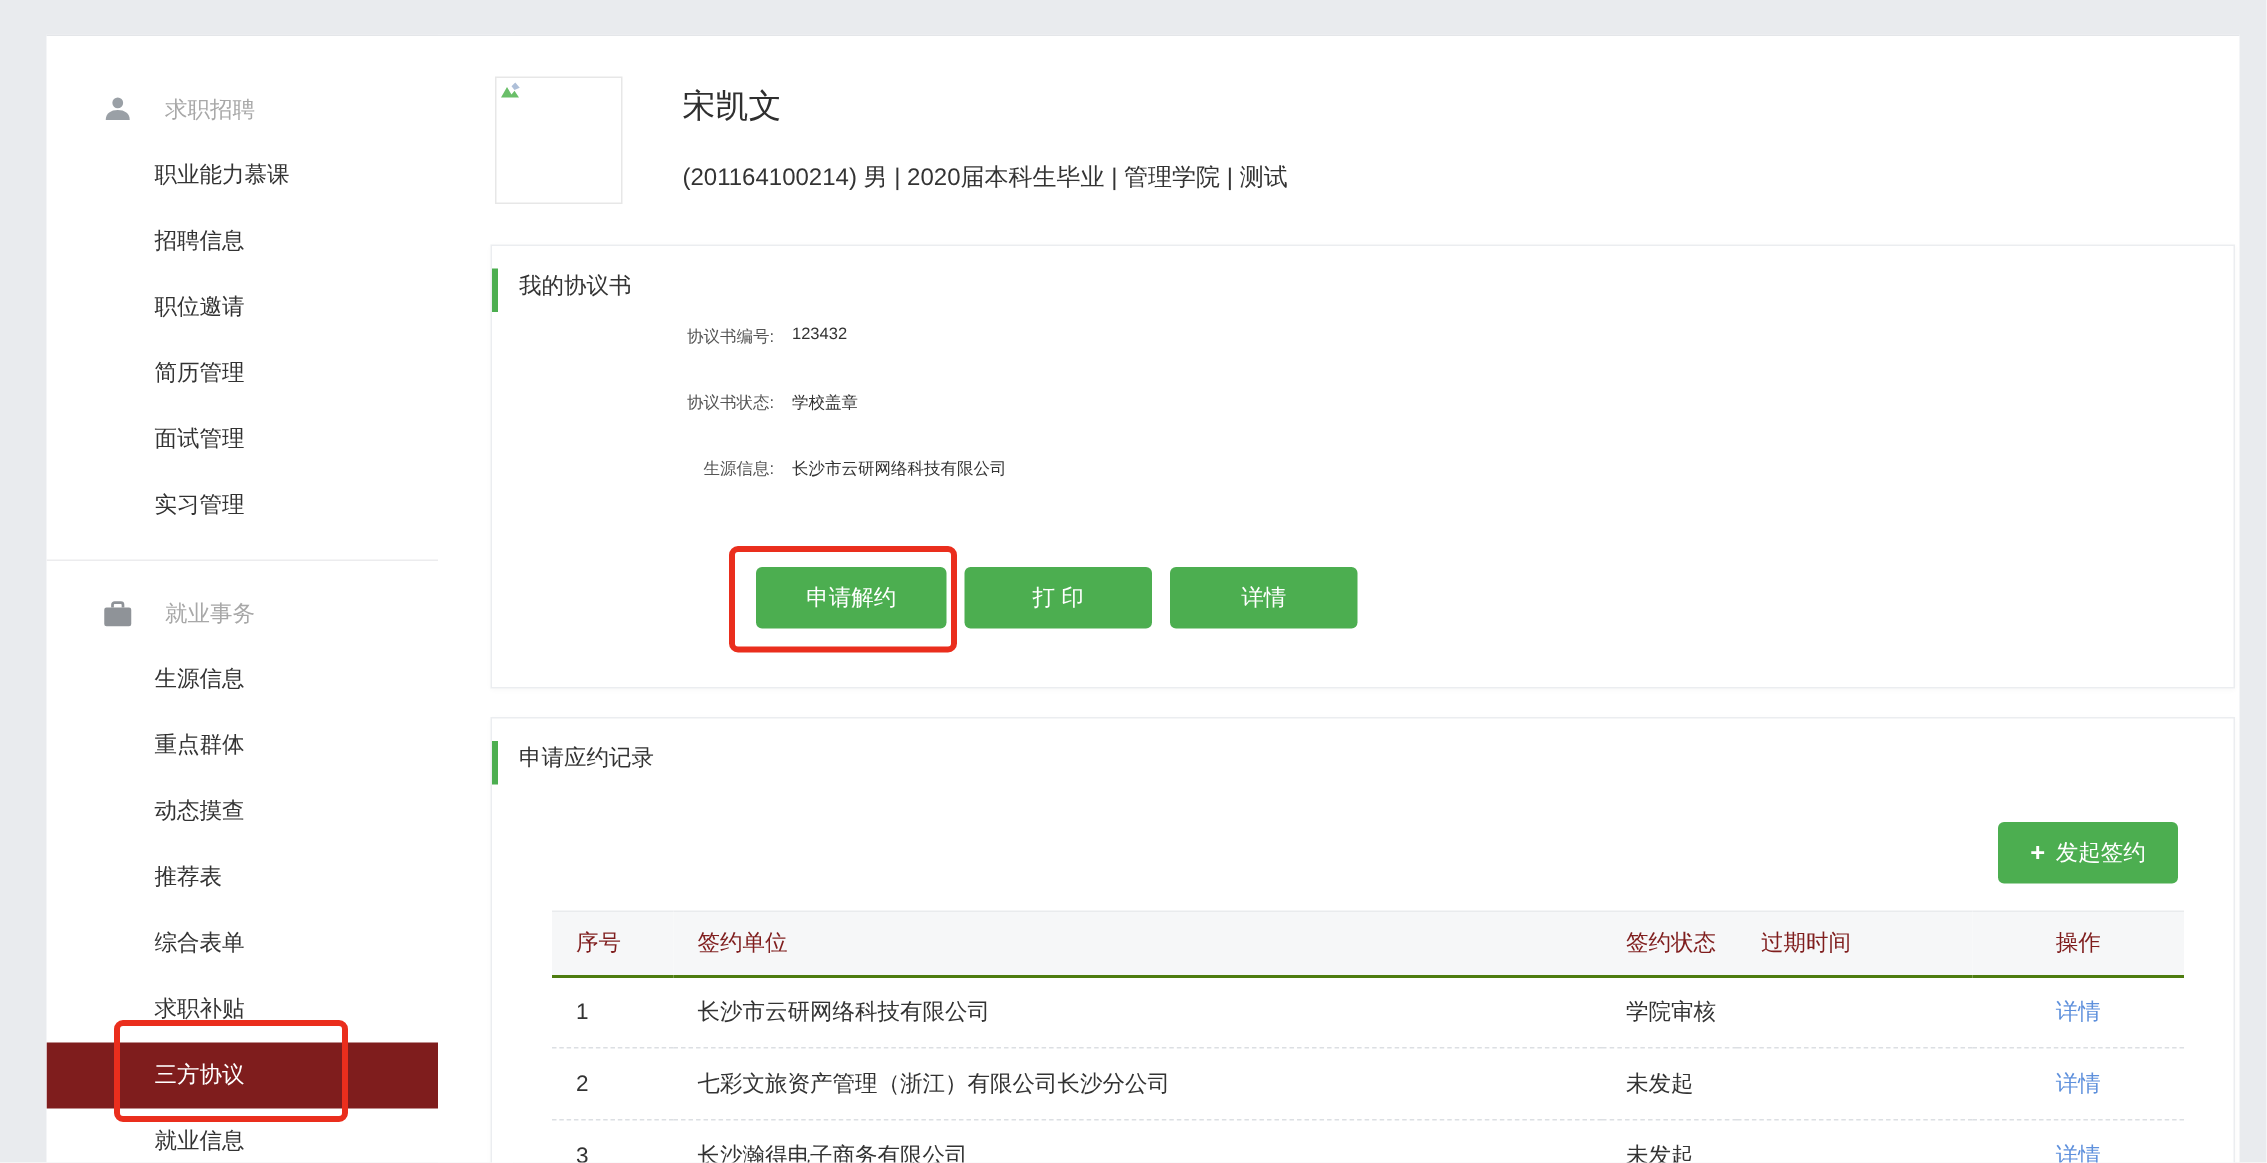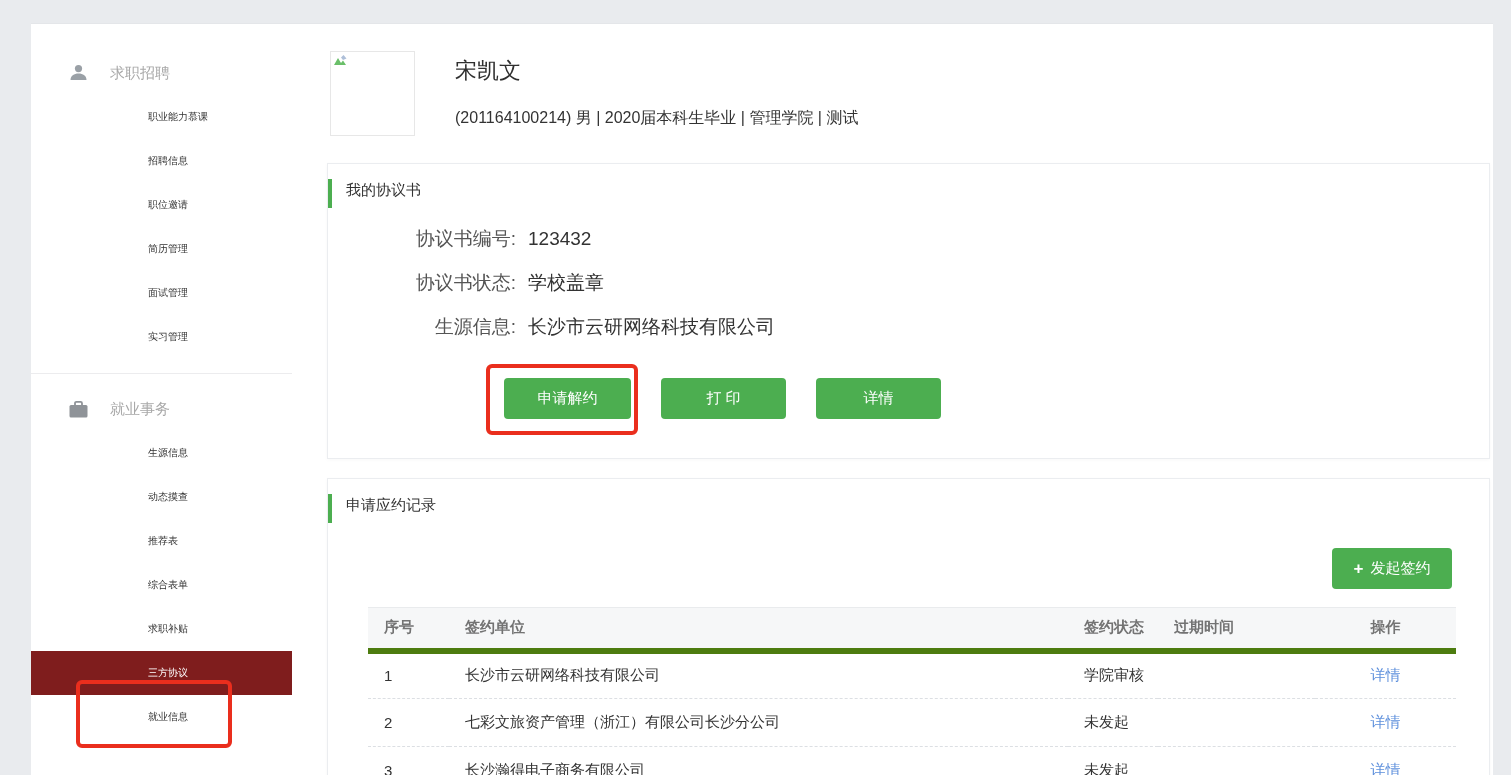--- a/index.html
+++ b/index.html
@@ -24,21 +24,21 @@
   }
   .sidebar ul { list-style:none; padding-top:27px; }
   .side-header {
     height:44px; display:flex; align-items:center;
     padding-left:37px; gap:21px;
     color:#a8a8a8; font-size:15px;
   }
   .side-header svg { flex:0 0 auto; }
   .side-item {
     height:44px; line-height:44px;
-    padding-left:117px; font-size:10px; color:#333;
+    padding-left:72px; font-size:15px; color:#333;
     cursor:pointer;
   }
   .side-item.active { background:#7f1d1d; color:#fff; }
   .side-divider { border-top:1px solid #ececee; margin:14px 0 13px 0; }
 
   
   .main {
     position:absolute; left:292px; top:23px;
     width:1201px; height:752px;
     background:#fff;
@@ -66,25 +66,25 @@
   .card2 { top:454px; height:372px; }
 
   .card-title-row { position:relative; padding:17px 0 0 18px; height:37px; }
   .accent-bar {
     position:absolute; left:0; top:15px;
     width:4px; height:29px; background:#4cae50;
   }
   .card-title { font-size:15px; color:#333; }
 
   .fields { margin-top:16px; }
-  .field-row { display:flex; align-items:center; height:44px; font-size:19px; }
+  .field-row { display:flex; align-items:flex-start; height:44px; font-size:11px; }
   .field-label { width:188px; text-align:right; color:#555; }
   .field-value { margin-left:12px; color:#333; }
 
-  .btn-row { display:flex; gap:30px; margin:29px 0 0 176px; }
+  .btn-row { display:flex; gap:12px; margin:29px 0 0 176px; }
   .gbtn {
     height:41px; border:none; border-radius:4px;
     background:#4cae50; color:#fff; font-size:15px;
     font-family:inherit; cursor:pointer;
   }
   .gbtn.b1 { width:127px; }
   .gbtn.b2 { width:125px; }
   .gbtn.b3 { width:125px; }
 
   .new-sign-btn {
@@ -98,23 +98,23 @@
   .new-sign-btn .plus { font-size:17px; font-weight:bold; line-height:1; }
 
   
   .records-table {
     width:1088px; margin:91px 0 0 40px;
     border-collapse:collapse; table-layout:fixed;
     font-size:15px;
   }
   .records-table thead tr { height:43px; background:#f6f7f8; }
   .records-table th {
-    font-weight:700; color:#737373; text-align:left;
+    font-weight:400; color:#7f1d1d; text-align:left;
     padding-left:16px;
-    border-top:1px solid #e9ebed; border-bottom:6px solid #4d7c0f;
+    border-top:1px solid #e9ebed; border-bottom:2px solid #4d7c0f;
   }
   .records-table th.col-action { text-align:center; padding-left:0; }
   .records-table tbody tr { height:48px; }
   .records-table td {
     padding-left:16px; color:#333;
     border-bottom:1px dashed #dcdfe3;
   }
   .records-table td.cell-action { text-align:center; padding-left:0; }
   .link { color:#5e90dc; text-decoration:none; cursor:pointer; }
 
@@ -148,20 +148,21 @@
     <li class="side-divider"></li>
 
     <li class="side-header">
       <svg width="21" height="19" viewBox="0 0 21 19">
         <rect x="1.5" y="5" width="18" height="12.5" rx="1.5" fill="#8f9398"></rect>
         <path d="M7 5 V3.2 C7 2.4 7.6 1.8 8.4 1.8 H12.6 C13.4 1.8 14 2.4 14 3.2 V5" fill="none" stroke="#8f9398" stroke-width="1.8"></path>
       </svg>
       <span>就业事务</span>
     </li>
     <li class="side-item">生源信息</li>
+    <li class="side-item">重点群体</li>
     <li class="side-item">动态摸查</li>
     <li class="side-item">推荐表</li>
     <li class="side-item">综合表单</li>
     <li class="side-item">求职补贴</li>
     <li class="side-item active">三方协议</li>
     <li class="side-item">就业信息</li>
   </ul>
 </nav>
 
 <main class="main">

